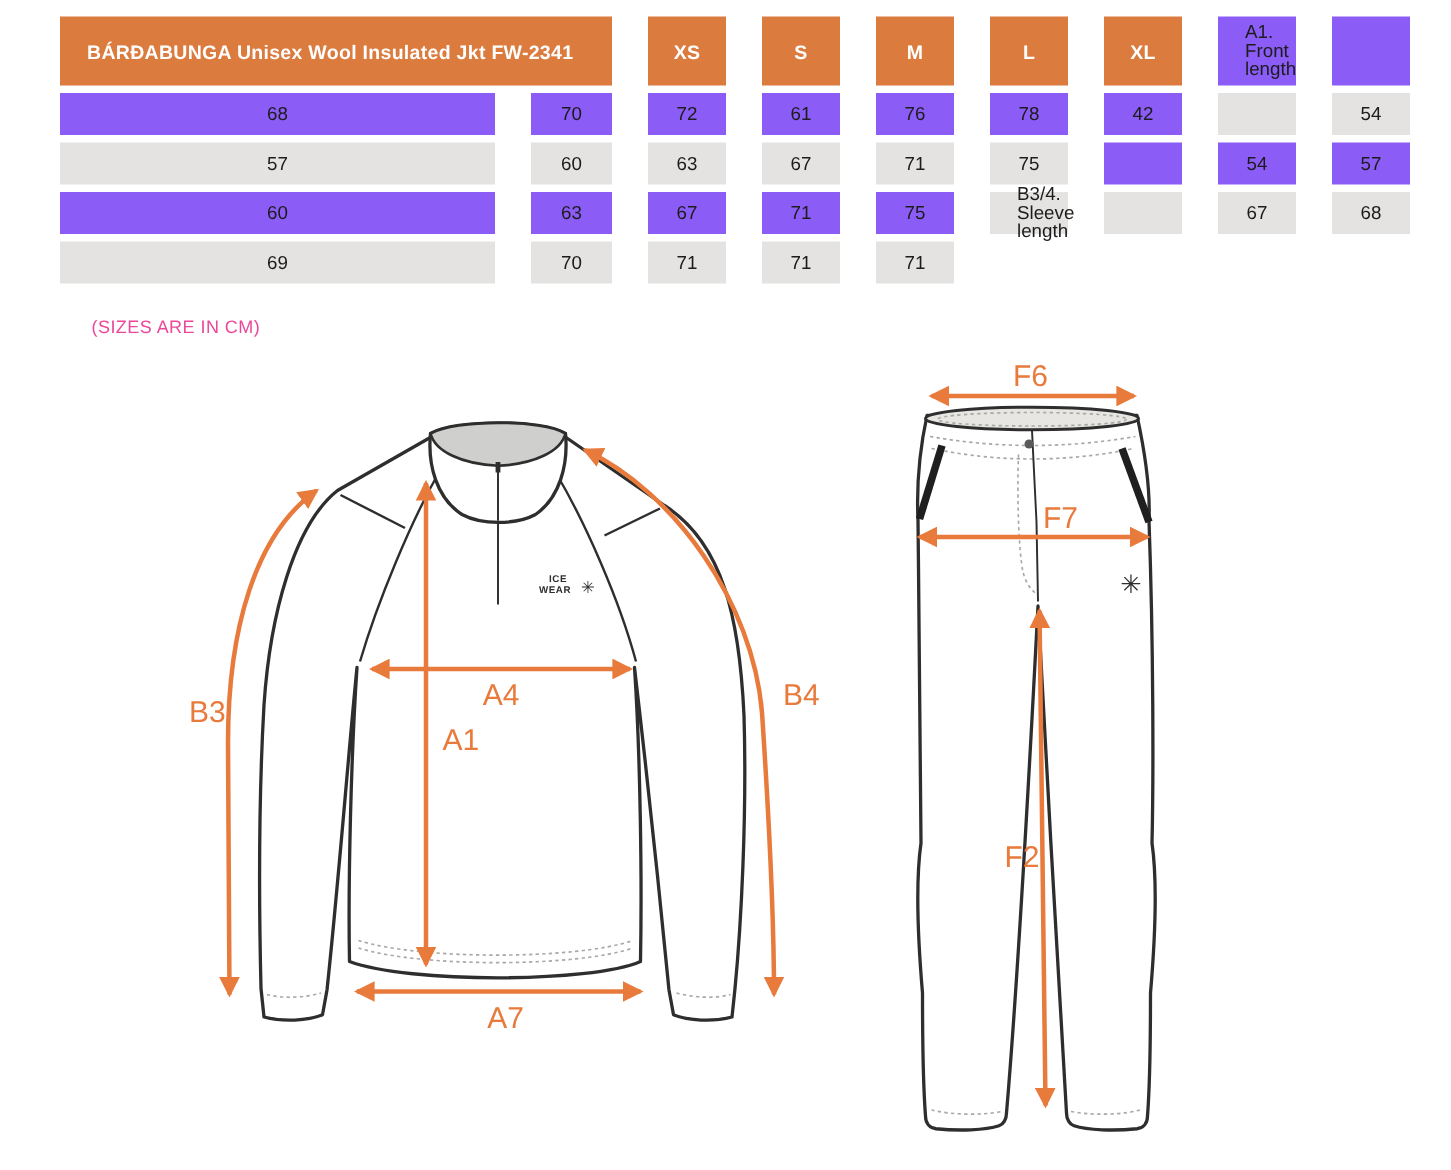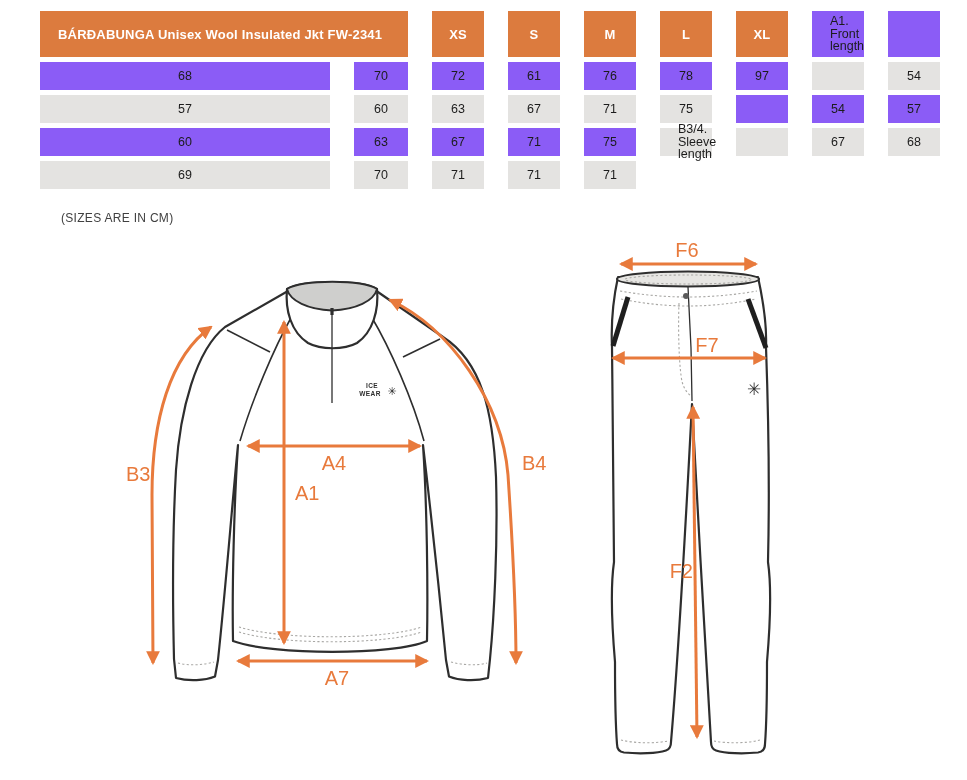--- a/index.html
+++ b/index.html
@@ -18,21 +18,21 @@
     font-size:12.5px;color:#1c1c1c;line-height:1;margin-left:20px;
   }
   .head{background:#dc7b3e;color:#ffffff;font-weight:bold;font-size:13px;letter-spacing:.2px;}
   .title-cell{grid-column:1 / 3;justify-content:flex-start;padding-left:18px;box-sizing:border-box;}
   .label-cell{justify-content:flex-start;padding-left:18px;box-sizing:border-box;}
   .r-dark{background:#8b5cf6;}
   .r-light{background:#e4e3e1;}
 
   .units-note{
     position:absolute;left:61px;top:211px;
-    color:#404040;font-size:12px;letter-spacing:.3px;
+    color:#ec4899;font-size:12px;letter-spacing:.3px;
   }
 
   
   .diagram-svg{position:absolute;left:0;top:230px;}
   .garment{fill:#ffffff;stroke:#2e2e2e;stroke-width:2.2;stroke-linejoin:round;}
   .seam{fill:none;stroke:#2e2e2e;stroke-width:1.6;}
   .thin{fill:none;stroke:#2e2e2e;stroke-width:1.3;}
   .stitch{fill:none;stroke:#a9a8a5;stroke-width:1.1;stroke-dasharray:2.2 2.2;}
   .pocket{fill:none;stroke:#1f1f1f;stroke-width:5;}
   .arrow{fill:none;stroke:#e87a3c;stroke-width:3;}
@@ -52,21 +52,21 @@
   <div class="cell head">XL</div>
 
   <div class="cell r-dark label-cell">A1. Front length</div>
   <div class="cell r-dark"></div>
   <div class="cell r-dark">68</div>
   <div class="cell r-dark">70</div>
   <div class="cell r-dark">72</div>
   <div class="cell r-dark">61</div>
   <div class="cell r-dark">76</div>
   <div class="cell r-dark">78</div>
-  <div class="cell r-dark">97</div>
+  <div class="cell r-dark">42</div>
 
   <div class="cell r-light"></div>
   <div class="cell r-light">54</div>
   <div class="cell r-light">57</div>
   <div class="cell r-light">60</div>
   <div class="cell r-light">63</div>
   <div class="cell r-light">67</div>
   <div class="cell r-light">71</div>
   <div class="cell r-light">75</div>
 

